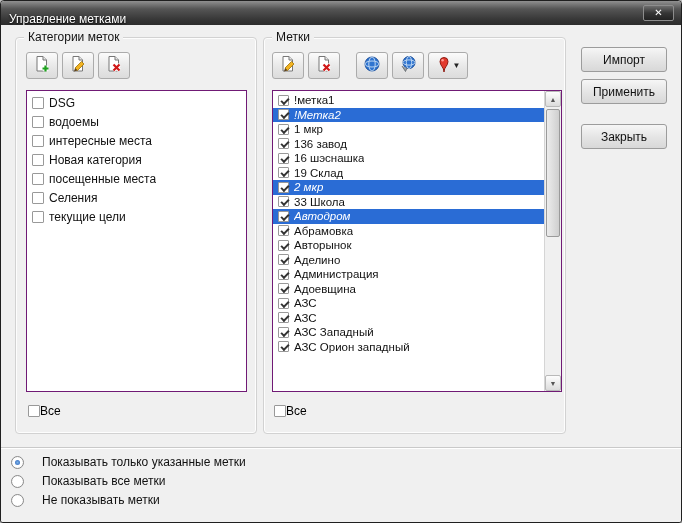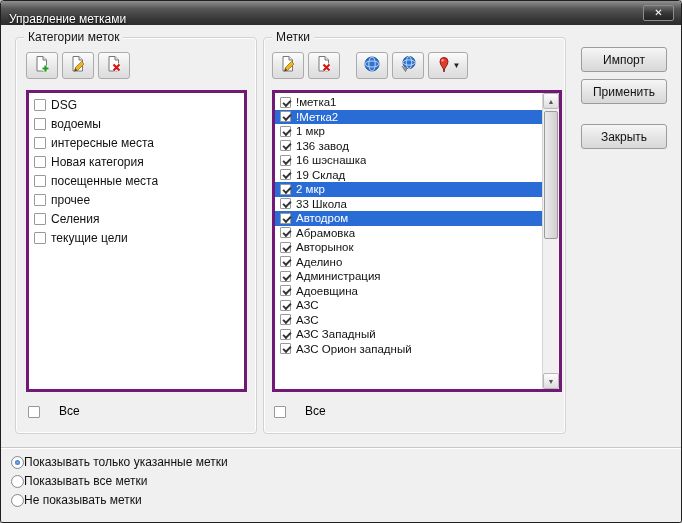--- a/index.html
+++ b/index.html
@@ -32,38 +32,38 @@
   .tool-btn{
     width:32px;height:27px;border:1px solid #ababab;border-radius:3px;
     background:linear-gradient(#fbfbfb,#e6e6e6 60%,#dcdcdc);
     display:flex;align-items:center;justify-content:center;gap:1px;
   }
   .tool-btn.wide{width:40px;}
   .tb-gap{width:8px;}
   .dd-arrow{font-size:8px;color:#222;line-height:8px;}
   
   .listbox{
-    position:absolute;background:#fff;border:3px solid #701a75;overflow:hidden;
+    position:absolute;background:#fff;border:1px solid #701a75;overflow:hidden;
   }
   .list-inner{position:absolute;left:0;top:0;bottom:0;padding-top:2px;}
   .row{display:flex;align-items:center;gap:5px;padding-left:5px;}
   .cat-row{height:19px;font-size:12px;color:#111;}
   .lbl-row{height:14.5px;font-size:11.5px;color:#111;padding-right:2px;}
-  .row.selected{background:#2a6cd5;color:#fff;}
+  .row.selected{background:#2a6cd5;color:#fff;font-style:italic;}
   .row-label{white-space:nowrap;overflow:hidden;}
   .cb{
     width:12px;height:12px;border:1px solid #999;background:#fff;border-radius:1px;
     flex:0 0 auto;position:relative;
   }
   .lbl-row .cb{width:11px;height:11px;}
   .cb.checked::after{
     content:"";position:absolute;left:2px;top:2px;width:6px;height:3px;
     border-left:2px solid #333;border-bottom:2px solid #333;transform:rotate(-45deg);
   }
-  .all-row{position:absolute;display:flex;align-items:flex-end;gap:19px;font-size:12px;}
+  .all-row{position:absolute;display:flex;align-items:center;gap:0;font-size:12px;}
   
   .vscroll{position:absolute;top:0;bottom:0;right:0;width:17px;background:#f0f0f0;border-left:1px solid #d5d5d5;}
   .scroll-btn{
     position:absolute;left:0;right:0;height:16px;background:linear-gradient(#fdfdfd,#dcdcdc);
     border:1px solid #b9b9b9;border-radius:2px;color:#555;font-size:7px;
     display:flex;align-items:center;justify-content:center;
   }
   .scroll-up{top:0;} .scroll-down{bottom:0;}
   .scroll-thumb{
     position:absolute;left:1px;right:1px;top:18px;height:128px;
@@ -74,21 +74,21 @@
   .action-btn{
     position:absolute;left:580px;width:86px;height:25px;
     background:linear-gradient(#f6f6f6,#e4e4e4 55%,#d8d8d8);
     border:1px solid #9c9c9c;border-radius:3px;
     font-size:12px;color:#111;display:flex;align-items:center;justify-content:center;
     font-family:"Liberation Sans",sans-serif;
   }
   
   .separator{position:absolute;left:0;right:0;top:422px;height:2px;border-top:1px solid #c9c9c9;border-bottom:1px solid #fff;}
   .radio-group{position:absolute;left:10px;top:430px;display:flex;flex-direction:column;gap:5px;}
-  .radio-row{display:flex;align-items:center;gap:0;font-size:12px;color:#111;}
+  .radio-row{display:flex;align-items:center;gap:18px;font-size:12px;color:#111;}
   .radio{
     width:13px;height:13px;border:1px solid #8a8a8a;border-radius:50%;
     background:radial-gradient(#fff 55%,#e9e9e9);position:relative;flex:0 0 auto;
   }
   .radio.selected::after{
     content:"";position:absolute;left:3px;top:3px;width:5px;height:5px;border-radius:50%;
     background:radial-gradient(#7ab2e8,#2a5fb8);
   }
 </style>
 </head>
@@ -155,24 +155,20 @@
               <span class="cb"></span>
               <span class="row-label">интересные места</span>
             </div>
             <div class="row cat-row">
               <span class="cb"></span>
               <span class="row-label">Новая категория</span>
             </div>
             <div class="row cat-row">
               <span class="cb"></span>
               <span class="row-label">посещенные места</span>
-            </div>
-            <div class="row cat-row">
-              <span class="cb"></span>
-              <span class="row-label">прочее</span>
             </div>
             <div class="row cat-row">
               <span class="cb"></span>
               <span class="row-label">Селения</span>
             </div>
             <div class="row cat-row">
               <span class="cb"></span>
               <span class="row-label">текущие цели</span>
             </div>
           </div>

